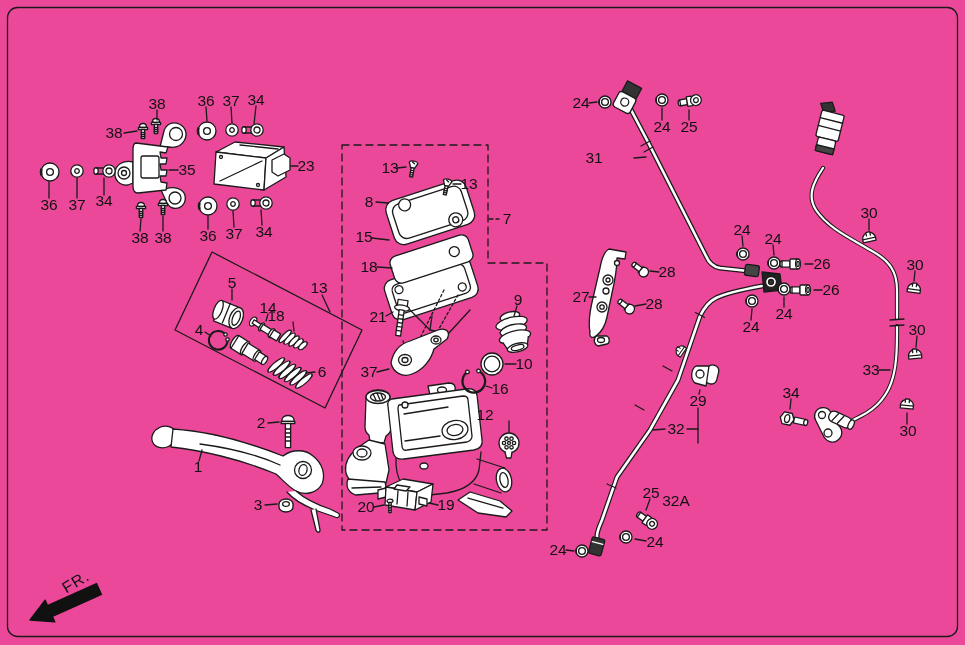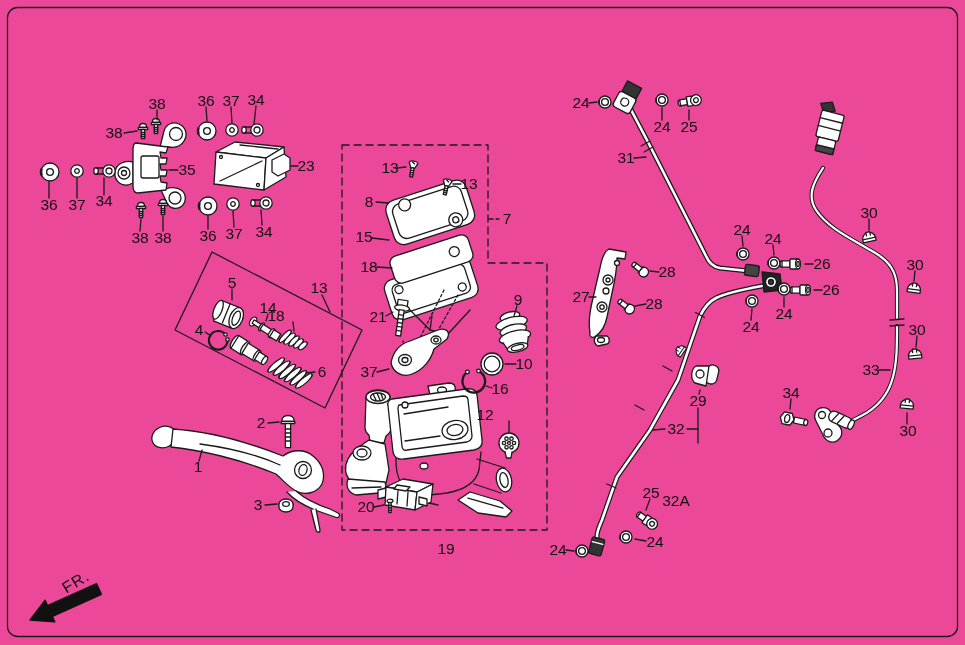--- a/index.html
+++ b/index.html
@@ -530,25 +530,25 @@
       <span class="callout" style="left: 378px; top: 317px;">21</span>
       <span class="callout" style="left: 518px; top: 300px;">9</span>
       <span class="callout" style="left: 369px; top: 372px;">37</span>
       <span class="callout" style="left: 524px; top: 364px;">10</span>
       <span class="callout" style="left: 500px; top: 389px;">16</span>
       <span class="callout" style="left: 485px; top: 415px;">12</span>
       <span class="callout" style="left: 261px; top: 423px;">2</span>
       <span class="callout" style="left: 198px; top: 467px;">1</span>
       <span class="callout" style="left: 258px; top: 505px;">3</span>
       <span class="callout" style="left: 366px; top: 507px;">20</span>
-      <span class="callout" style="left: 446px; top: 505px; margin-top: 44px;">19</span>
+      <span class="callout" style="left: 446px; top: 505px;">19</span>
       <span class="callout" style="left: 581px; top: 103px;">24</span>
       <span class="callout" style="left: 662px; top: 127px;">24</span>
       <span class="callout" style="left: 689px; top: 127px;">25</span>
-      <span class="callout" style="left: 626px; top: 158px;">31</span>
+      <span class="callout" style="left: 594px; top: 158px;">31</span>
       <span class="callout" style="left: 581px; top: 297px;">27</span>
       <span class="callout" style="left: 667px; top: 272px;">28</span>
       <span class="callout" style="left: 654px; top: 304px;">28</span>
       <span class="callout" style="left: 742px; top: 230px;">24</span>
       <span class="callout" style="left: 773px; top: 239px;">24</span>
       <span class="callout" style="left: 822px; top: 264px;">26</span>
       <span class="callout" style="left: 831px; top: 290px;">26</span>
       <span class="callout" style="left: 784px; top: 314px;">24</span>
       <span class="callout" style="left: 751px; top: 327px;">24</span>
       <span class="callout" style="left: 698px; top: 401px;">29</span>

